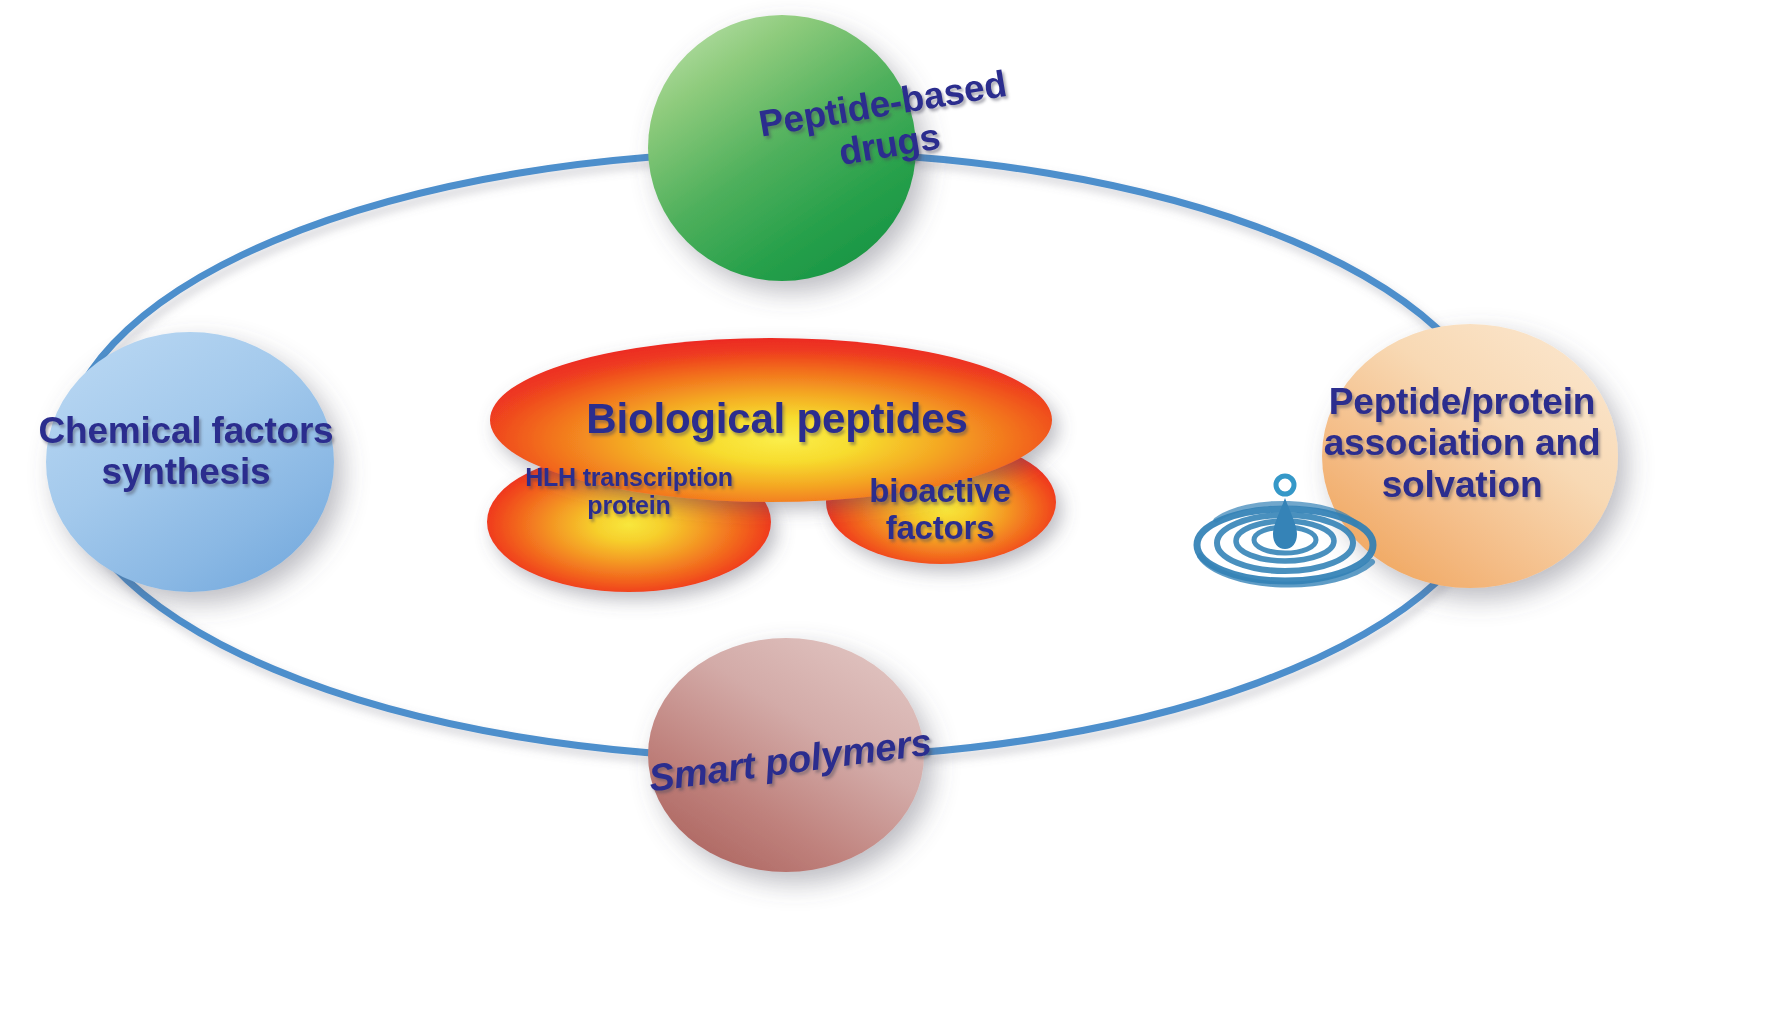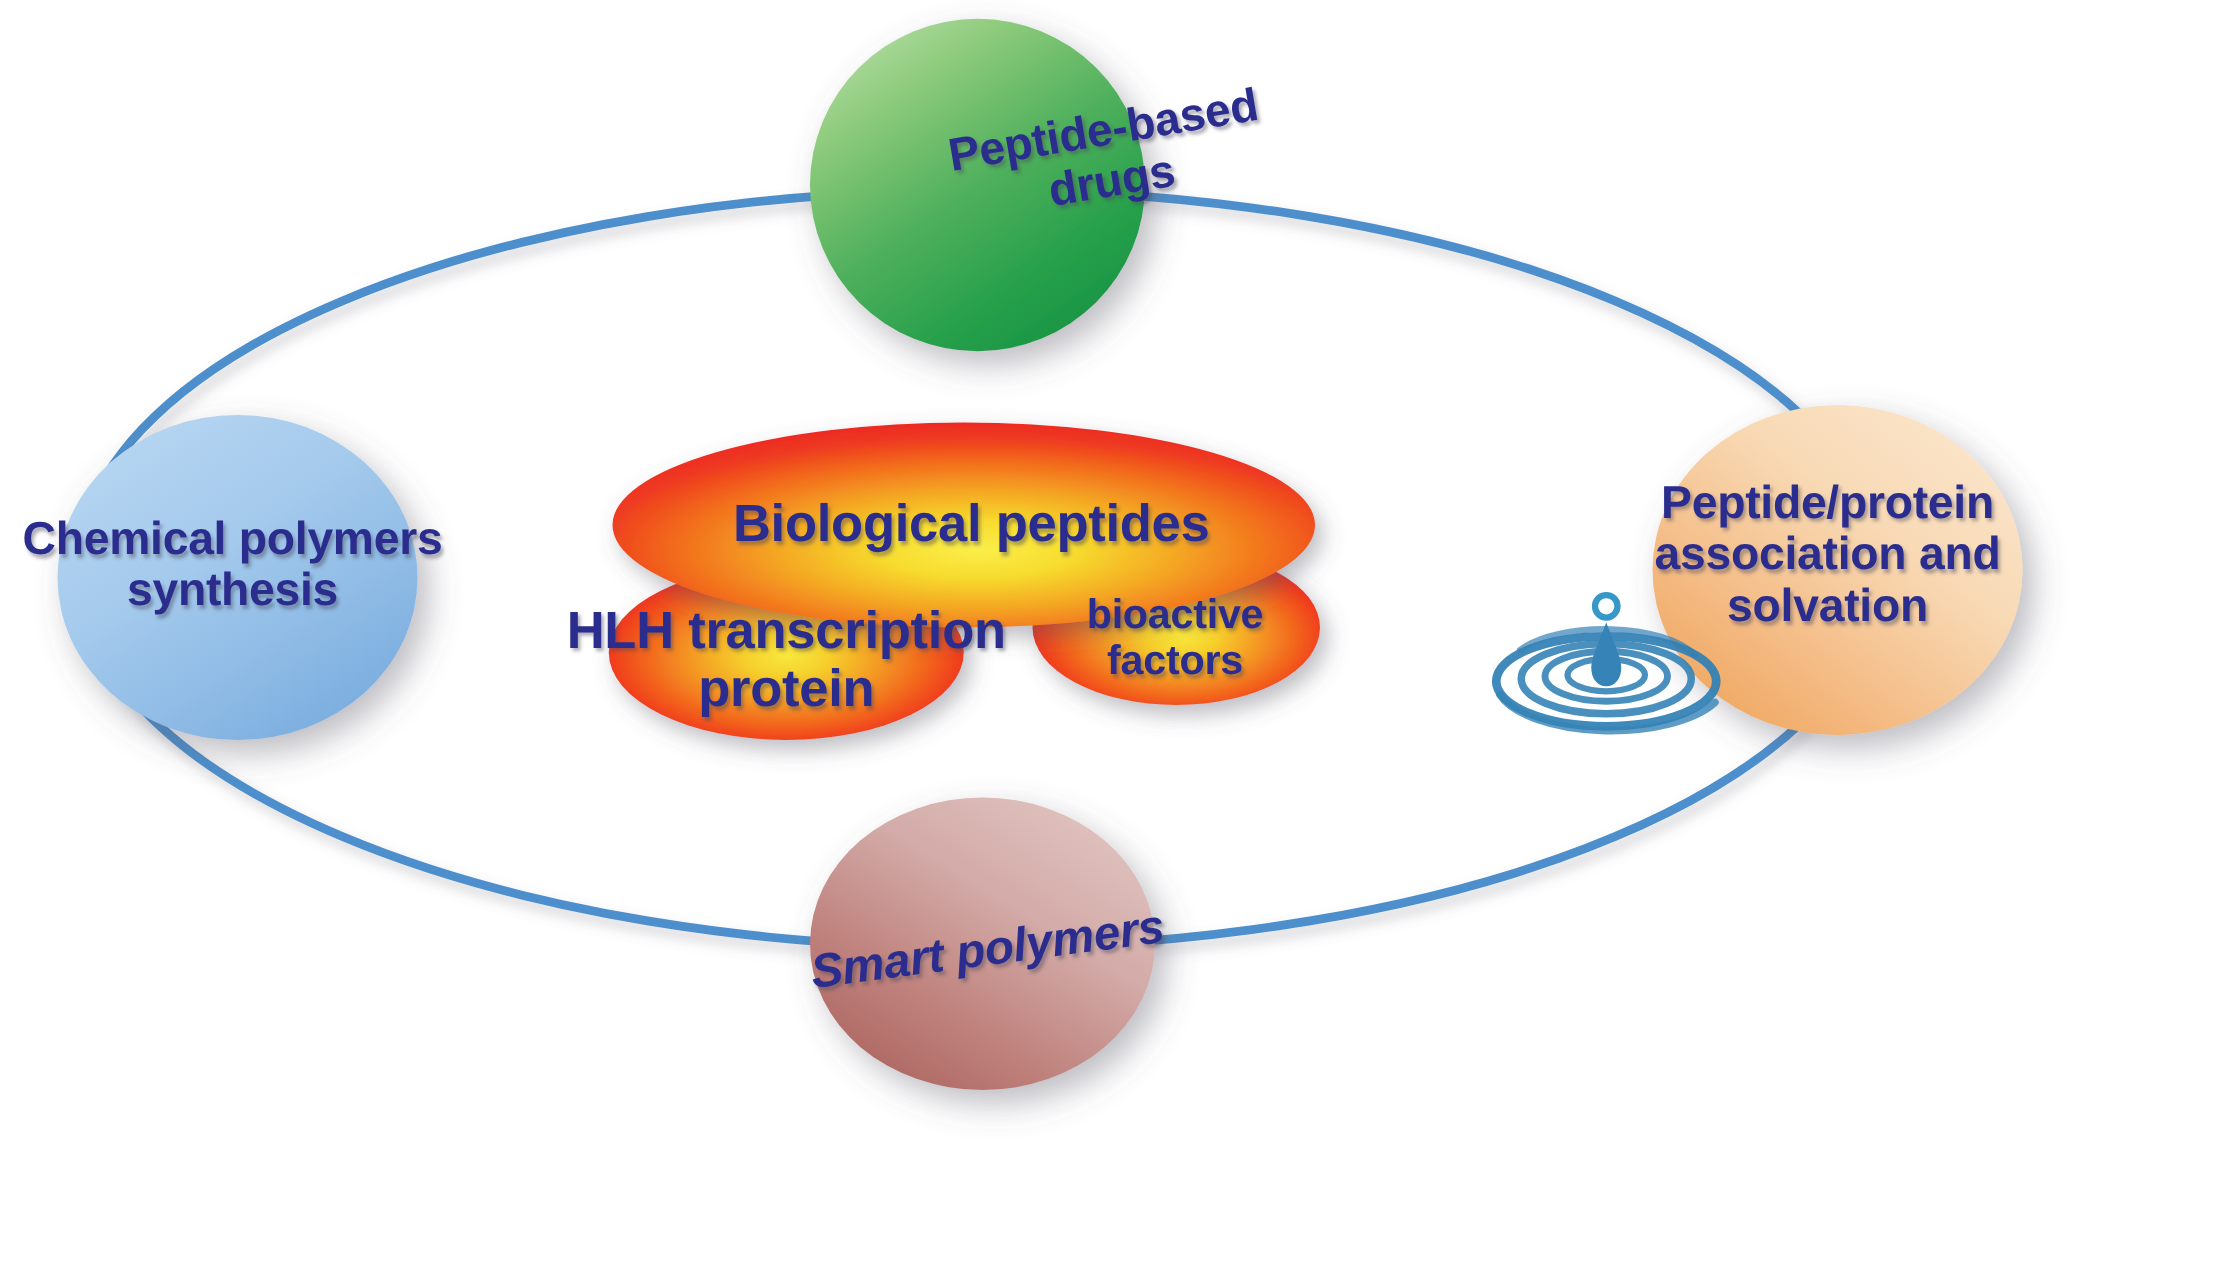--- a/index.html
+++ b/index.html
@@ -48,23 +48,23 @@
     transform:rotate(-7.5deg);
   }
 
   
   #lbl-biological-targets{
     left:777px;top:419px;
     width:520px;margin-left:-260px;margin-top:-24px;
     font-size:42px;
   }
   #lbl-hlh{
-    left:629px;top:529px;
+    left:629px;top:512px;
     width:380px;margin-left:-190px;margin-top:-49px;
-    font-size:42px;
+    font-size:25px;
   }
   #lbl-bioactive{
     left:940px;top:522px;
     width:340px;margin-left:-170px;margin-top:-49px;
     font-size:33px;
   }
 </style>
 </head>
 <body>
 
@@ -180,21 +180,21 @@
     <g filter="url(#softShadowSm)">
       <ellipse cx="941" cy="502" rx="115" ry="62" fill="url(#gradFireSmall2)"></ellipse>
     </g>
     <g filter="url(#softShadowSm)">
       <ellipse cx="771" cy="420" rx="281" ry="82" fill="url(#gradFireBig)"></ellipse>
     </g>
   </svg>
 
   <div class="node-label" id="lbl-peptide-drugs"><span>Peptide-based</span><br><span>drugs</span></div>
 
-  <div class="node-label" id="lbl-chemical-synthesis"><span>Chemical polymers</span><br><span>synthesis</span></div>
+  <div class="node-label" id="lbl-chemical-synthesis"><span>Chemical factors</span><br><span>synthesis</span></div>
 
   <div class="node-label" id="lbl-assoc-solvation"><span>Peptide/protein</span><br><span>association and</span><br><span>solvation</span></div>
 
   <div class="node-label" id="lbl-smart-polymers"><span>Smart polymers</span></div>
 
   <div class="node-label" id="lbl-biological-targets"><span>Biological peptides</span></div>
 
   <div class="node-label" id="lbl-hlh"><span>HLH transcription</span><br><span>protein</span></div>
 
   <div class="node-label" id="lbl-bioactive"><span>bioactive</span><br><span>factors</span></div>

